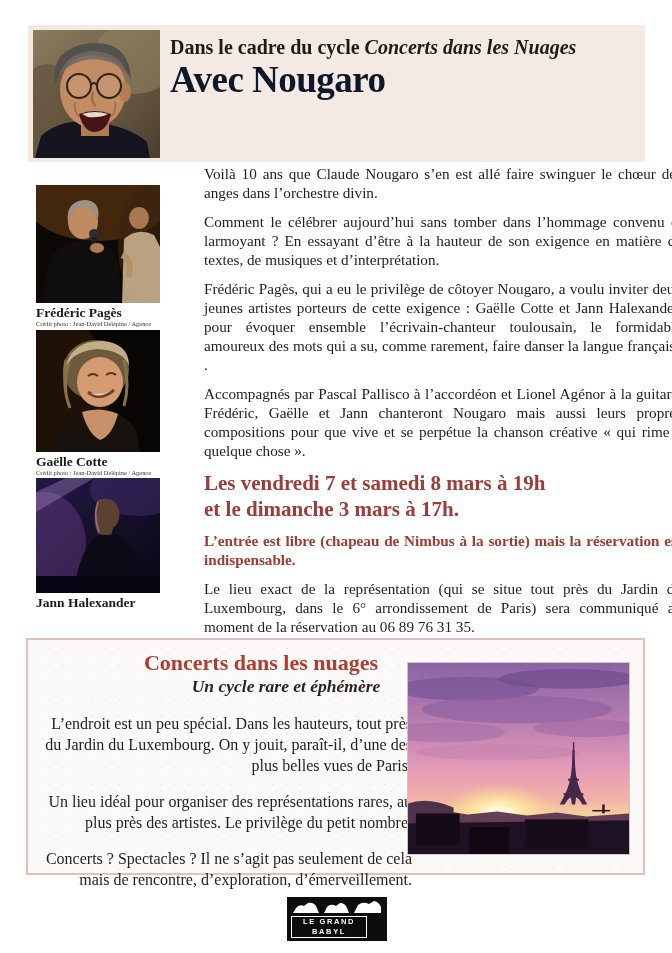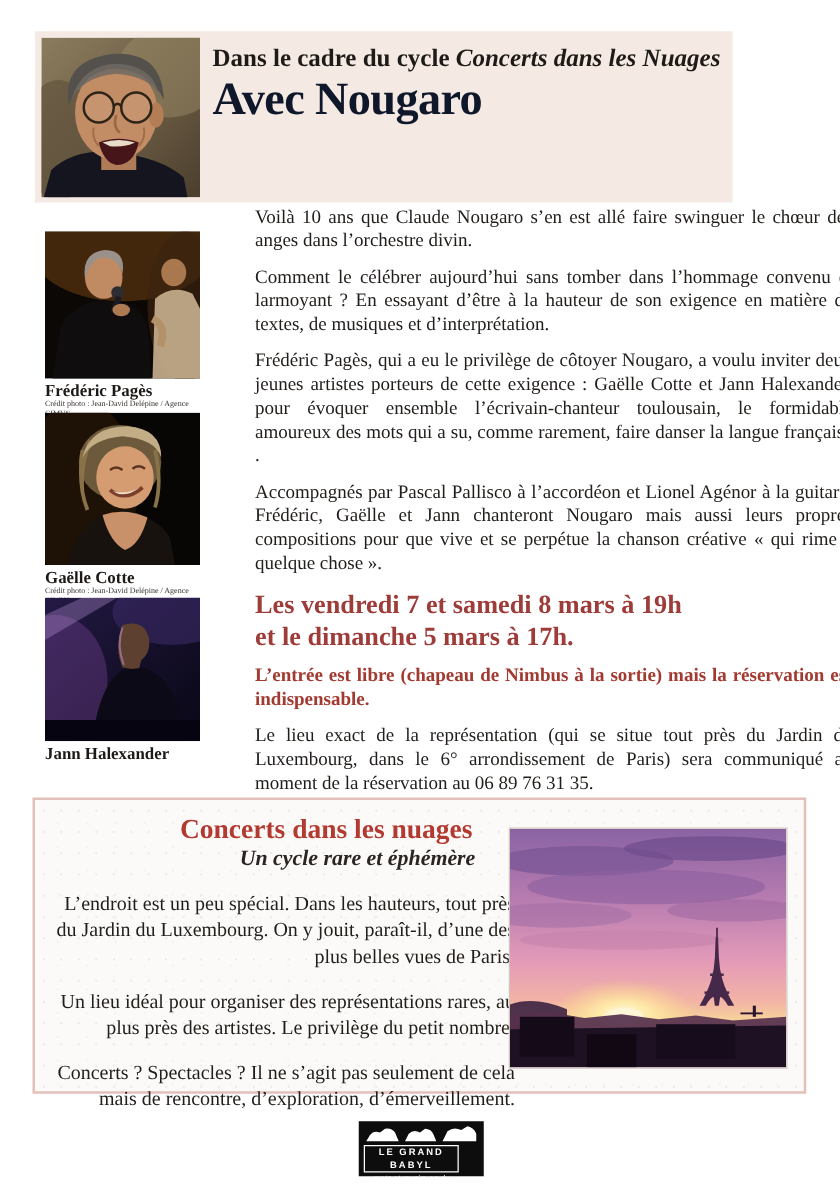--- a/index.html
+++ b/index.html
@@ -1,21 +1,21 @@
 <!DOCTYPE html>
 <html><head>
 <meta charset="utf-8">
 <style>
   * { margin:0; padding:0; box-sizing:border-box; }
   html,body { background:#ffffff; }
   body { font-family:"Liberation Serif","DejaVu Serif",serif; }
   .page { position:relative; width:672px; height:953px; background:#ffffff; overflow:hidden; }
 
   
-  .header-box { position:absolute; left:28px; top:25px; width:558px; height:137px; background:#f4eae3; }
+  .header-box { position:absolute; left:28px; top:25px; width:617px; height:137px; background:#f4eae3; }
   .header-photo { position:absolute; left:5px; top:5px; width:127px; height:128px; overflow:hidden; }
   .header-photo svg { display:block; width:100%; height:100%; }
   .header-text { position:absolute; left:142px; top:9px; width:468px; }
   .pretitle { font-size:20px; font-weight:bold; color:#1d1a17; line-height:26px; }
   .pretitle .it, .pretitle.it { font-style:italic; }
   .main-title { font-size:37px; font-weight:bold; color:#0f172a; line-height:38px; letter-spacing:-0.5px; margin-top:1px; }
   .sub-title { font-size:20px; font-weight:bold; color:#a63a2f; line-height:23px; margin-top:2px; }
 
   
   .photo-block { position:absolute; left:36px; width:124px; }
@@ -166,21 +166,21 @@
     </figcaption>
   </figure>
 
   <main class="body-col">
     <p>Voilà 10 ans que Claude Nougaro s’en est allé faire swinguer le chœur des anges dans l’orchestre divin.</p>
     <p>Comment le célébrer aujourd’hui sans tomber dans l’hommage convenu et larmoyant ? En essayant d’être à la hauteur de son exigence en matière de textes, de musiques et d’interprétation.</p>
     <p>Frédéric Pagès, qui a eu le privilège de côtoyer Nougaro, a voulu inviter deux jeunes artistes porteurs de cette exigence : Gaëlle Cotte et Jann Halexander, pour évoquer ensemble l’écrivain-chanteur toulousain, le formidable amoureux des mots qui a su, comme rarement, faire danser la langue française .</p>
     <p>Accompagnés par Pascal Pallisco à l’accordéon et Lionel Agénor à la guitare, Frédéric, Gaëlle et Jann chanteront Nougaro mais aussi leurs propres compositions pour que vive et se perpétue la chanson créative « qui rime à quelque chose ».</p>
     <div class="dates">
       <span class="date-line">Les vendredi 7 et samedi 8 mars à 19h</span><br>
-      <span class="date-line">et le dimanche 5 mars à 17h.</span>
+      <span class="date-line">et le dimanche 3 mars à 17h.</span>
     </div>
     <p class="highlight">L’entrée est libre (chapeau de Nimbus à la sortie) mais la réservation est indispensable.</p>
     <p class="detail">Le lieu exact de la représentation (qui se situe tout près du Jardin du Luxembourg, dans le 6° arrondissement de Paris) sera communiqué au moment de la réservation au 06 89 76 31 35.</p>
   </main>
 
   <section class="cycle-box">
     <div class="cycle-text">
       <div class="cycle-title">Concerts dans les nuages</div>
       <div class="cycle-subtitle">Un cycle rare et éphémère</div>
       <p>L’endroit est un peu spécial. Dans les hauteurs, tout près du Jardin du Luxembourg. On y jouit, paraît-il, d’une des plus belles vues de Paris.</p>

